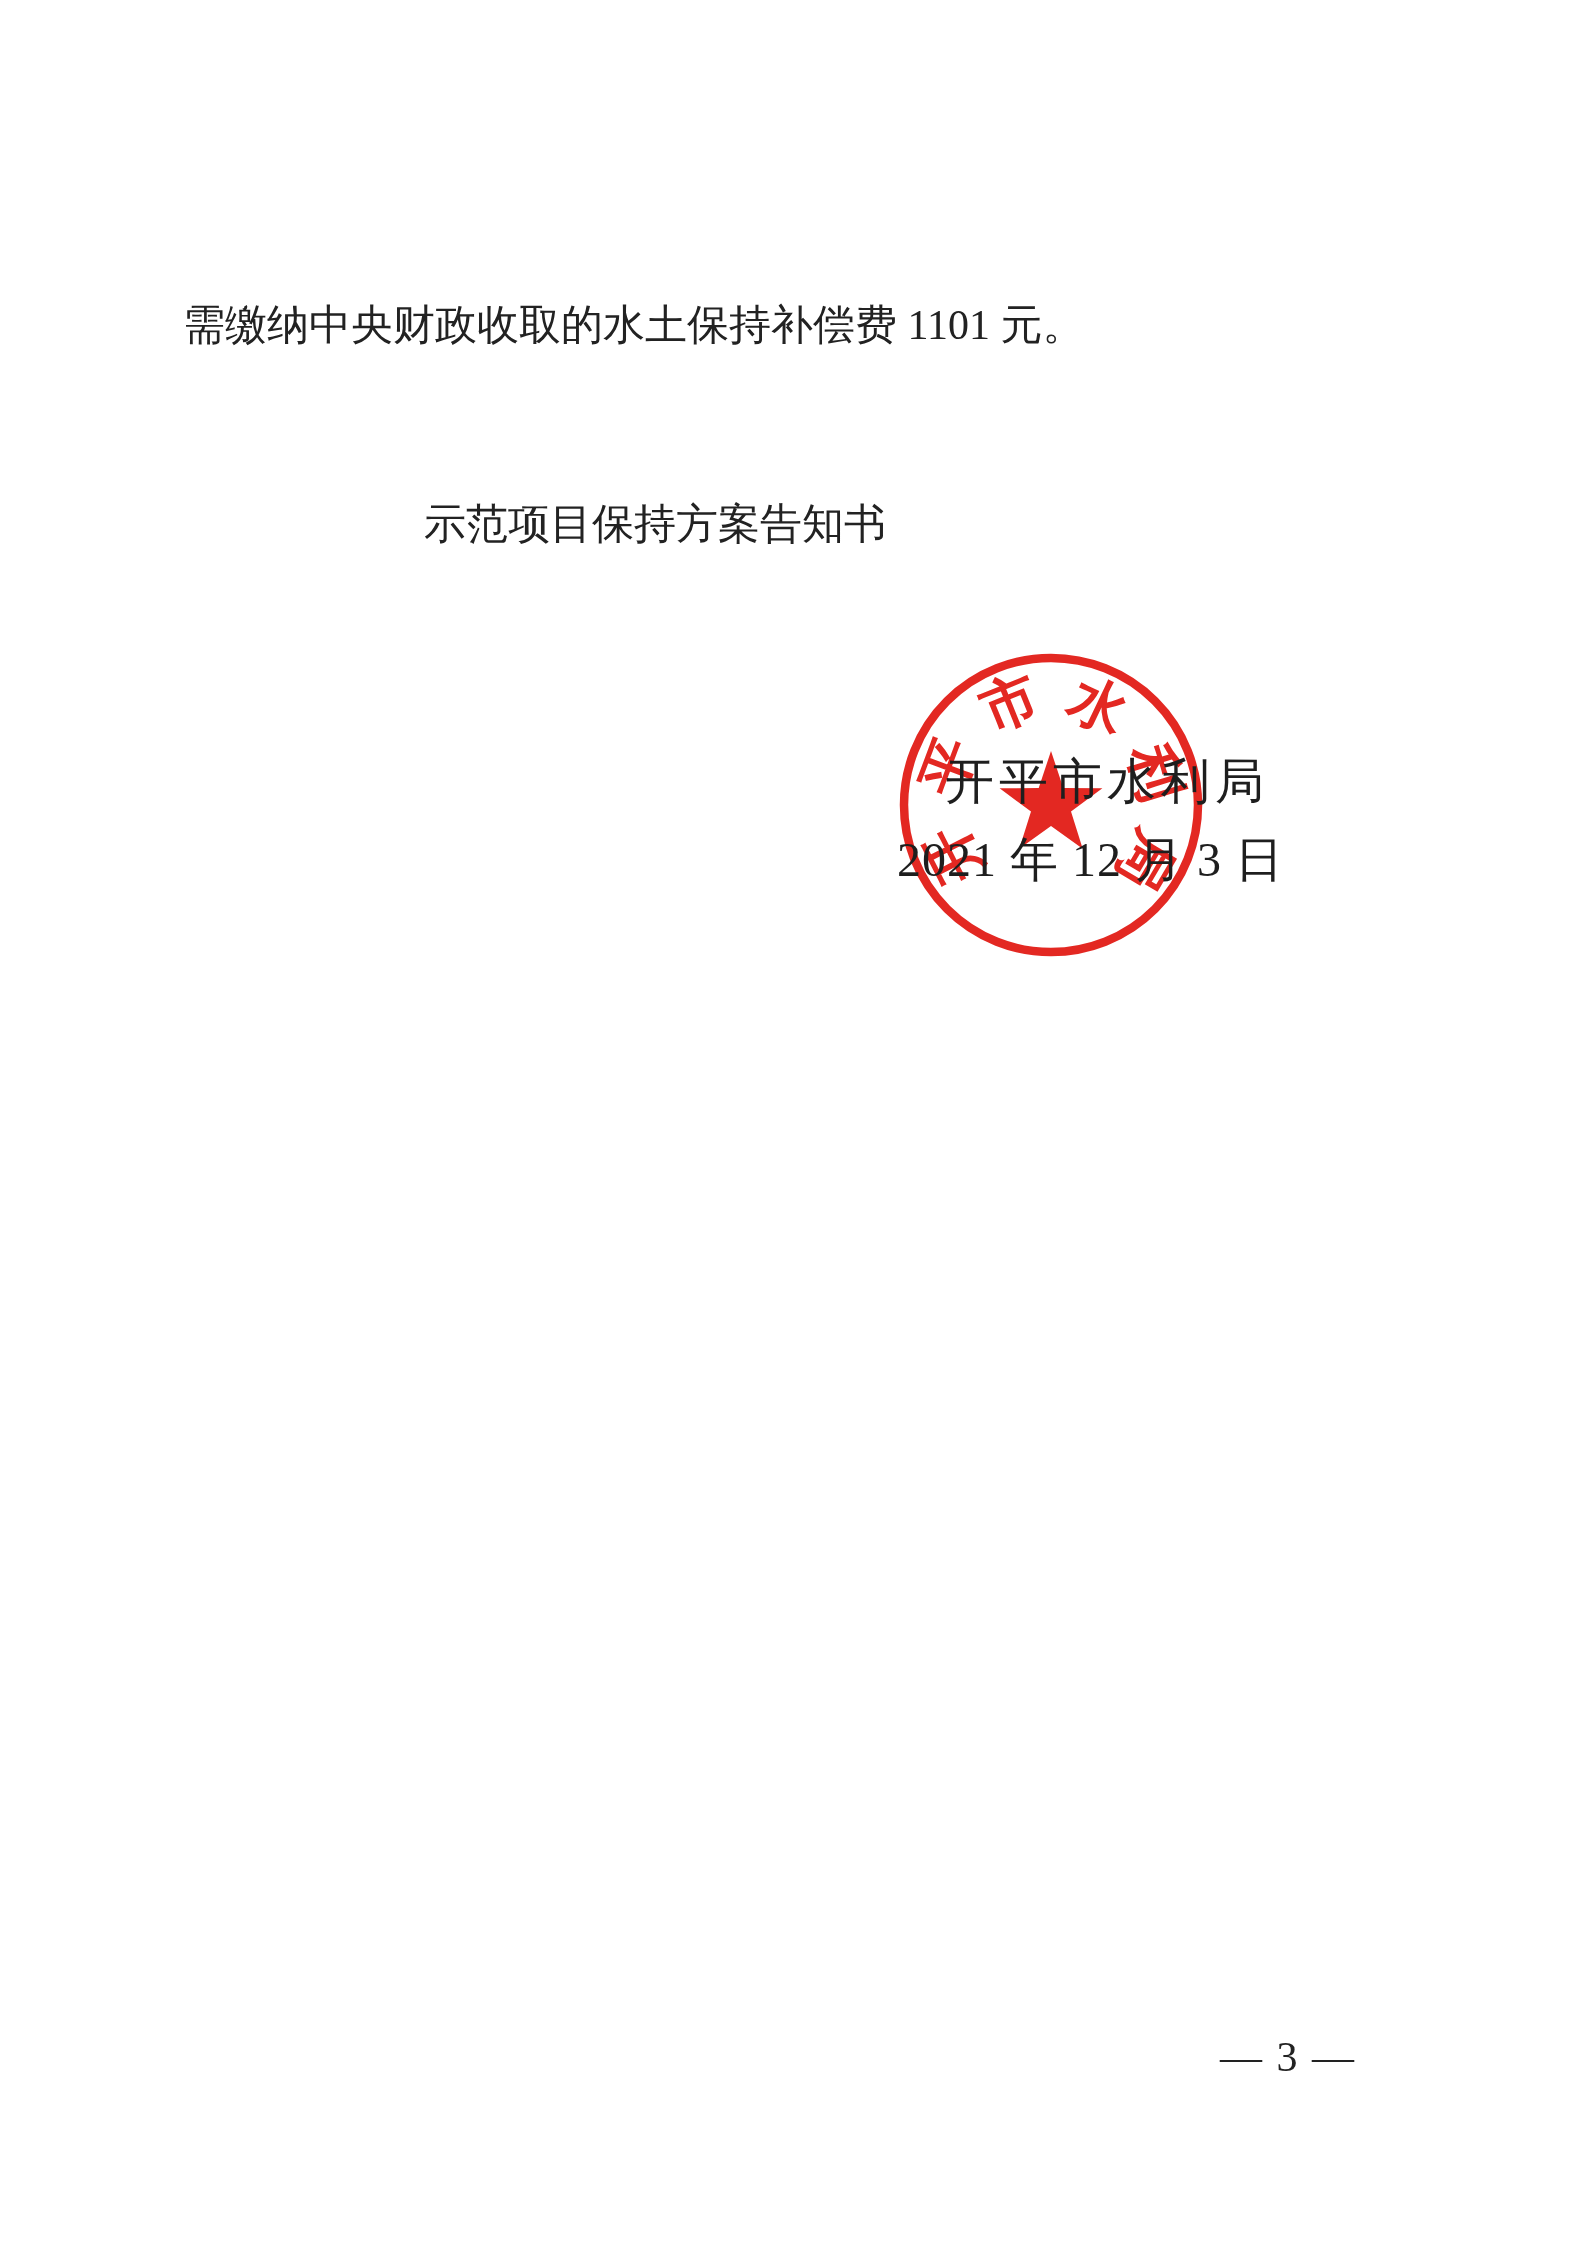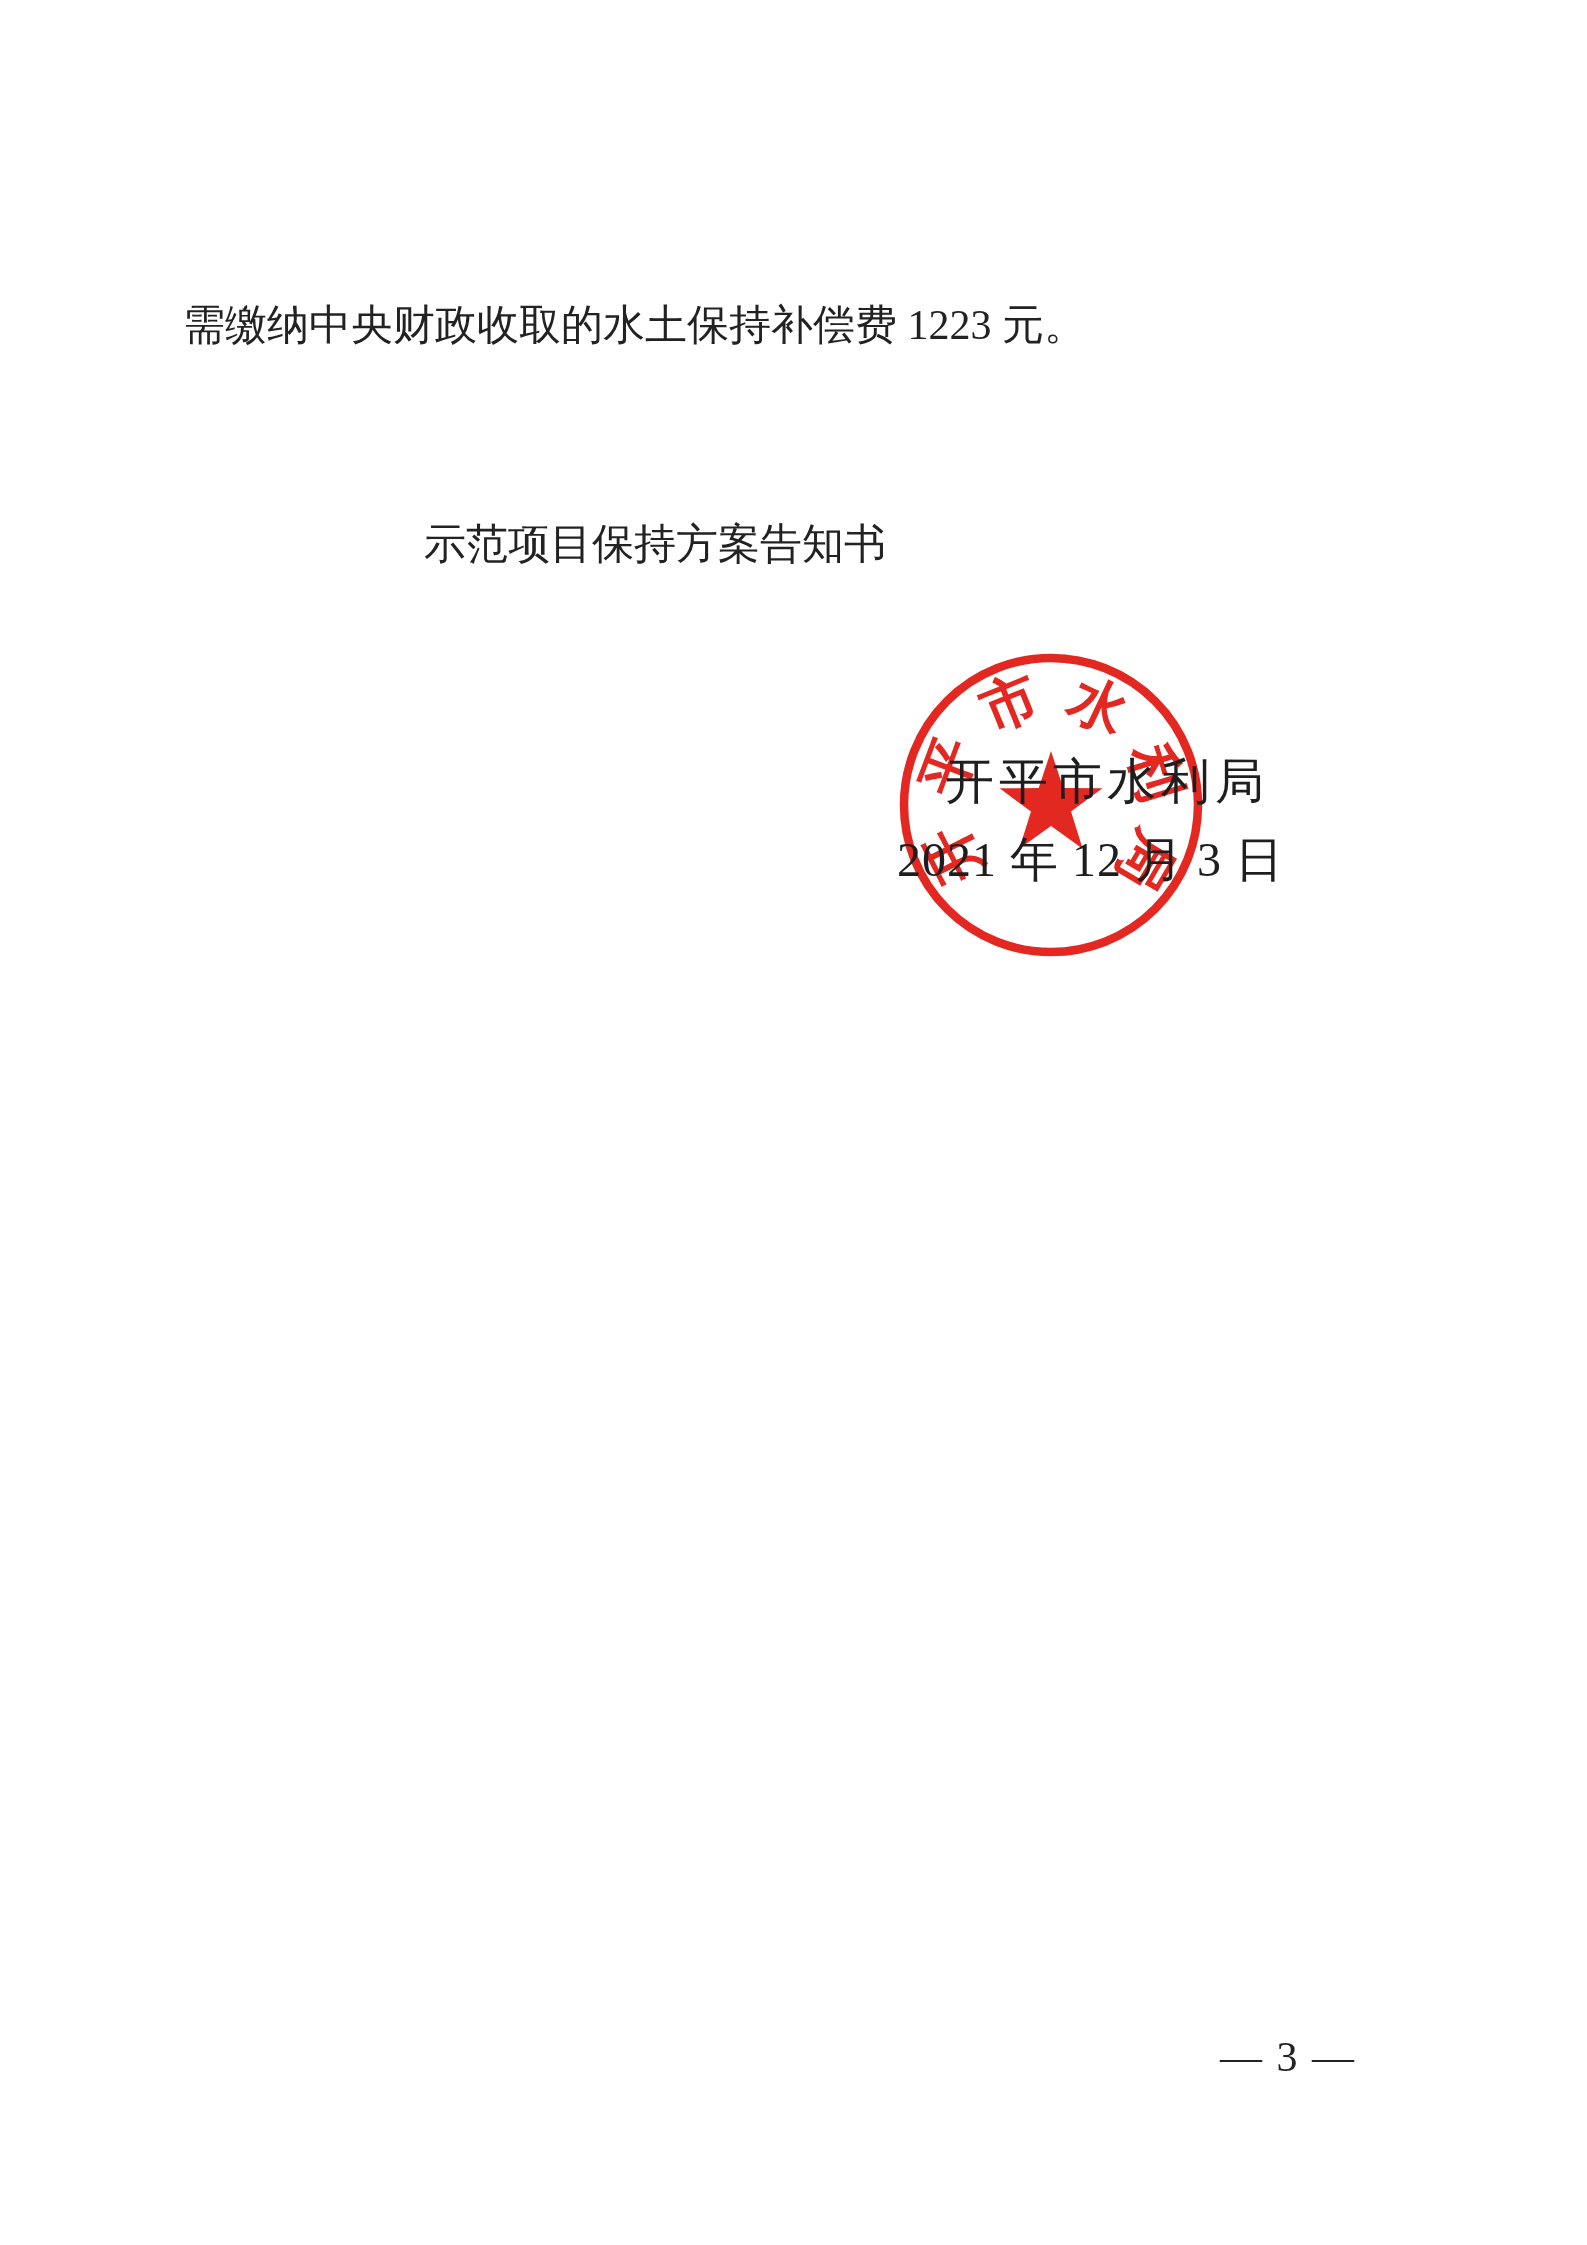--- a/index.html
+++ b/index.html
@@ -19,21 +19,21 @@
   .doc-line {
     position: absolute;
     white-space: nowrap;
     font-size: 42px;
     line-height: 1.15;
     letter-spacing: 0px;
     color: #222;
   }
   .line-body      { left: 183px;  top: 301px; }
   .line-attach-1  { left: 255px;  top: 449px; }
-  .line-attach-2  { left: 424px;  top: 520px; font-family: Liberation Serif, serif; }
+  .line-attach-2  { left: 424px;  top: 500px; font-family: Liberation Serif, serif; }
 
   .sig-agency {
     position: absolute;
     left: 945px; top: 749px;
     font-size: 49px;
     letter-spacing: 5px;
     white-space: nowrap;
     color: #1e1e1e;
     z-index: 3;
   }
@@ -66,21 +66,21 @@
     letter-spacing: 2px;
     white-space: nowrap;
     color: #222;
   }
 </style>
 </head>
 <body>
 
 <div class="page">
 
-  <div class="doc-line line-body">需缴纳中央财政收取的水土保持补偿费 1223 元。</div>
+  <div class="doc-line line-body">需缴纳中央财政收取的水土保持补偿费 1101 元。</div>
 
 
   <div class="doc-line line-attach-2">示范项目保持方案告知书</div>
 
   <svg class="seal-svg" viewBox="0 0 308 310" aria-hidden="true">
     <circle cx="154" cy="155" r="147" fill="none" stroke="#e2201a" stroke-width="8.5"></circle>
     <polygon fill="#e2201a" points="154,101 166.3,138 205.4,138.3 174,161.5 185.7,198.7 154,176 122.3,198.7 134,161.5 102.6,138.3 141.7,138"></polygon>
     <text x="56" y="204.9" fill="#e2201a" transform="rotate(-117 56 204.9)" dominant-baseline="central">开</text>
     <text x="50.9" y="116.5" fill="#e2201a" transform="rotate(-69.5 50.9 116.5)" dominant-baseline="central">平</text>
     <text x="112.8" y="53" fill="#e2201a" transform="rotate(-22 112.8 53)" dominant-baseline="central">市</text>

